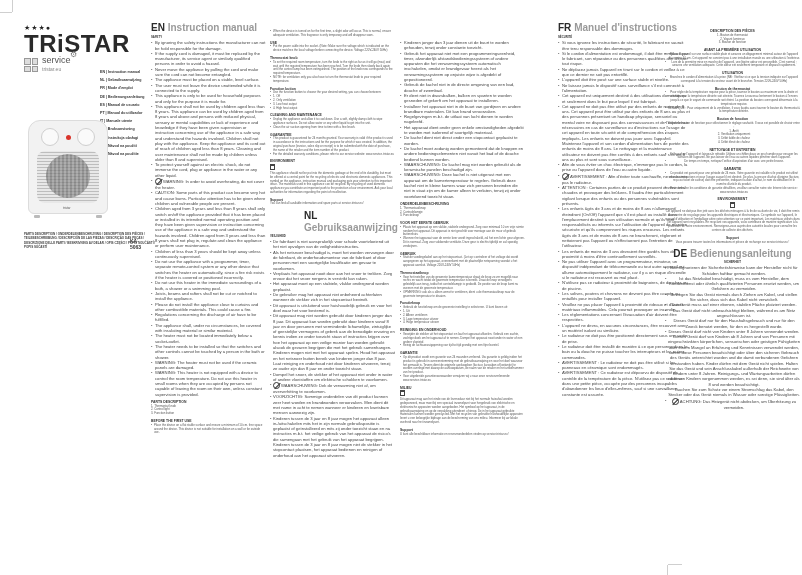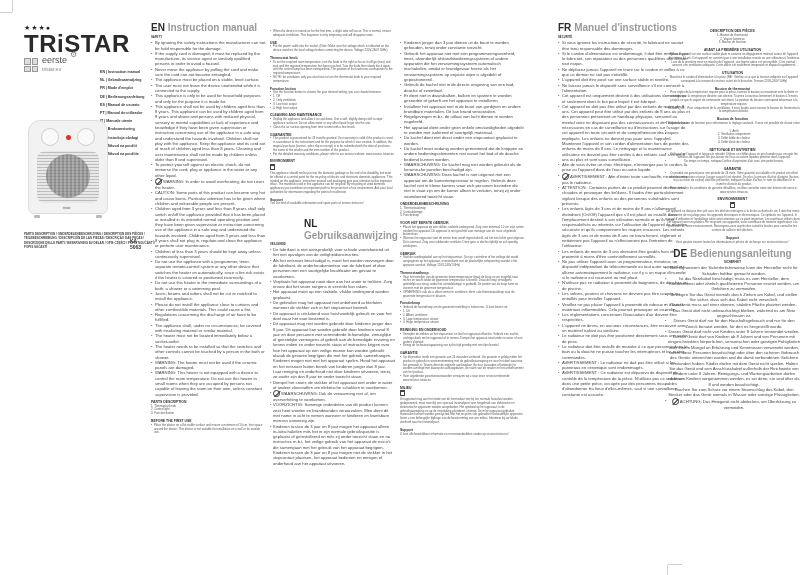--- a/index.html
+++ b/index.html
@@ -82,21 +82,21 @@
     </div>
     <div class="service">
       <div class="service-grid">
           <span></span>
           <span></span>
           <span></span>
           <span></span>
         </div>
       <div class="service-text" style="position:relative">
         <span class="service-gear">⚙</span>
-        <span>eerste</span>
+        <span>service</span>
         <small>tristar.eu</small>
       </div>
     </div>
 
     <ul class="lang-list">
       <li>EN | Instruction manual</li>
       <li>NL | Gebruiksaanwijzing</li>
       <li>FR | Mode d'emploi</li>
       <li>DE | Bedienungsanleitung</li>
       <li>ES | Manual de usuario</li>
@@ -197,21 +197,21 @@
     <ul class="bul">
       <li>This product is guaranteed for 24 months granted. Your warranty is valid if the product is used in accordance to the instructions and for the purpose for which it was created. In addition, the original purchase (invoice, sales slip or receipt) is to be submitted with the date of purchase, the name of the retailer and the item number of the product.</li>
       <li>For the detailed warranty conditions, please refer to our service website: www.service.tristar.eu</li>
     </ul>
     <div class="subhead">ENVIRONMENT</div>
     <div><span class="bin-icon"></span></div>
     <div>This appliance should not be put into the domestic garbage at the end of its durability, but must be offered at a central point for the recycling of electric and electronic domestic appliances. This symbol on the appliance, instruction manual and packaging puts your attention to this important issue. The materials used in this appliance can be recycled. By recycling of used domestic appliances you contribute an important push to the protection of our environment. Ask your local authorities for information regarding the point of recollection.</div>
     <div class="subhead">Support</div>
     <div>You can find all available information and spare parts at service.tristar.eu!</div>
 
-    <div class="section-title" style="margin-top:12px;padding-left:34px;">
+    <div class="section-title" style="margin-top:4px;padding-left:34px;">
       <span class="code">NL</span>
       <span>Gebruiksaanwijzing</span>
     </div>
     <div class="sub">VEILIGHEID</div>
     <ul class="bul" style="font-size:4.2px;line-height:5.3px;color:#444;">
       <li>De fabrikant is niet aansprakelijk voor schade voortvloeiend uit het niet opvolgen van de veiligheidsinstructies.</li>
       <li>Als het netsnoer beschadigd is, moet het worden vervangen door de fabrikant, de onderhoudsmonteur van de fabrikant of door personen met een soortgelijke kwalificatie om gevaar te voorkomen.</li>
       <li>Verplaats het apparaat nooit door aan het snoer te trekken. Zorg ervoor dat het snoer nergens in verstrikt kan raken.</li>
       <li>Het apparaat moet op een stabiele, vlakke ondergrond worden geplaatst.</li>
       <li>De gebruiker mag het apparaat niet onbeheerd achterlaten wanneer de stekker zich in het stopcontact bevindt.</li>

